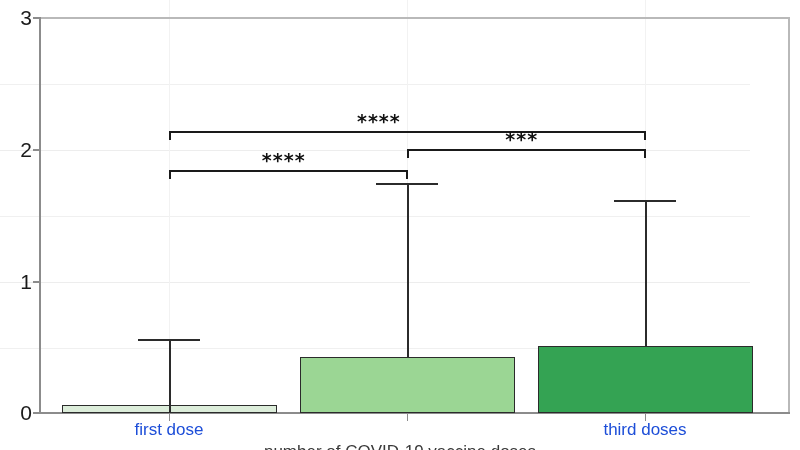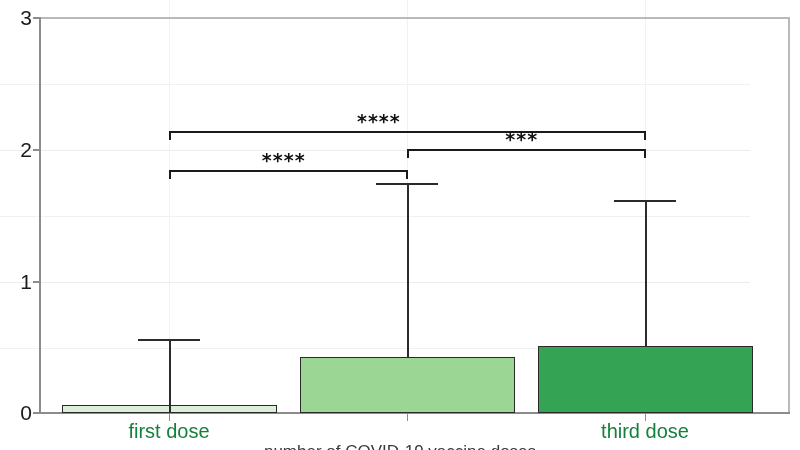--- a/index.html
+++ b/index.html
@@ -54,21 +54,21 @@
     font-size:21px;color:#1a1a1a;line-height:1;
     text-align:right;white-space:nowrap;
   }
 
   
   .xtick{
     position:absolute;top:414px;width:1.5px;height:7px;background:#8c8c8c;
   }
   .xlabel{
     position:absolute;top:421px;
-    font-size:20px;color:#15803d;line-height:1;
+    font-size:17px;color:#1d4ed8;line-height:1;
     text-align:right;white-space:nowrap;transform:translateX(-50%);
   }
 
   
   .bar{
     position:absolute;
     border:1.6px solid #2b2b2b;
     box-sizing:border-box;
   }
 
@@ -175,19 +175,19 @@
     <div class="sig-tick left"></div>
     <div class="sig-tick right"></div>
     <div class="sig-stars" style="bottom:9px;left:48%;">****</div>
   </div>
 
   <div class="xtick" style="left:168.5px;"></div>
   <div class="xtick" style="left:406.5px;"></div>
   <div class="xtick" style="left:644.5px;"></div>
 
   <div class="xlabel" style="left:169px;">first dose</div>
-  <div class="xlabel" style="left:645px;">third dose</div>
+  <div class="xlabel" style="left:645px;">third doses</div>
 
   <div class="caption-clip">
     <span>number of COVID-19 vaccine doses</span>
   </div>
 
 </div>
 
 </body></html>

